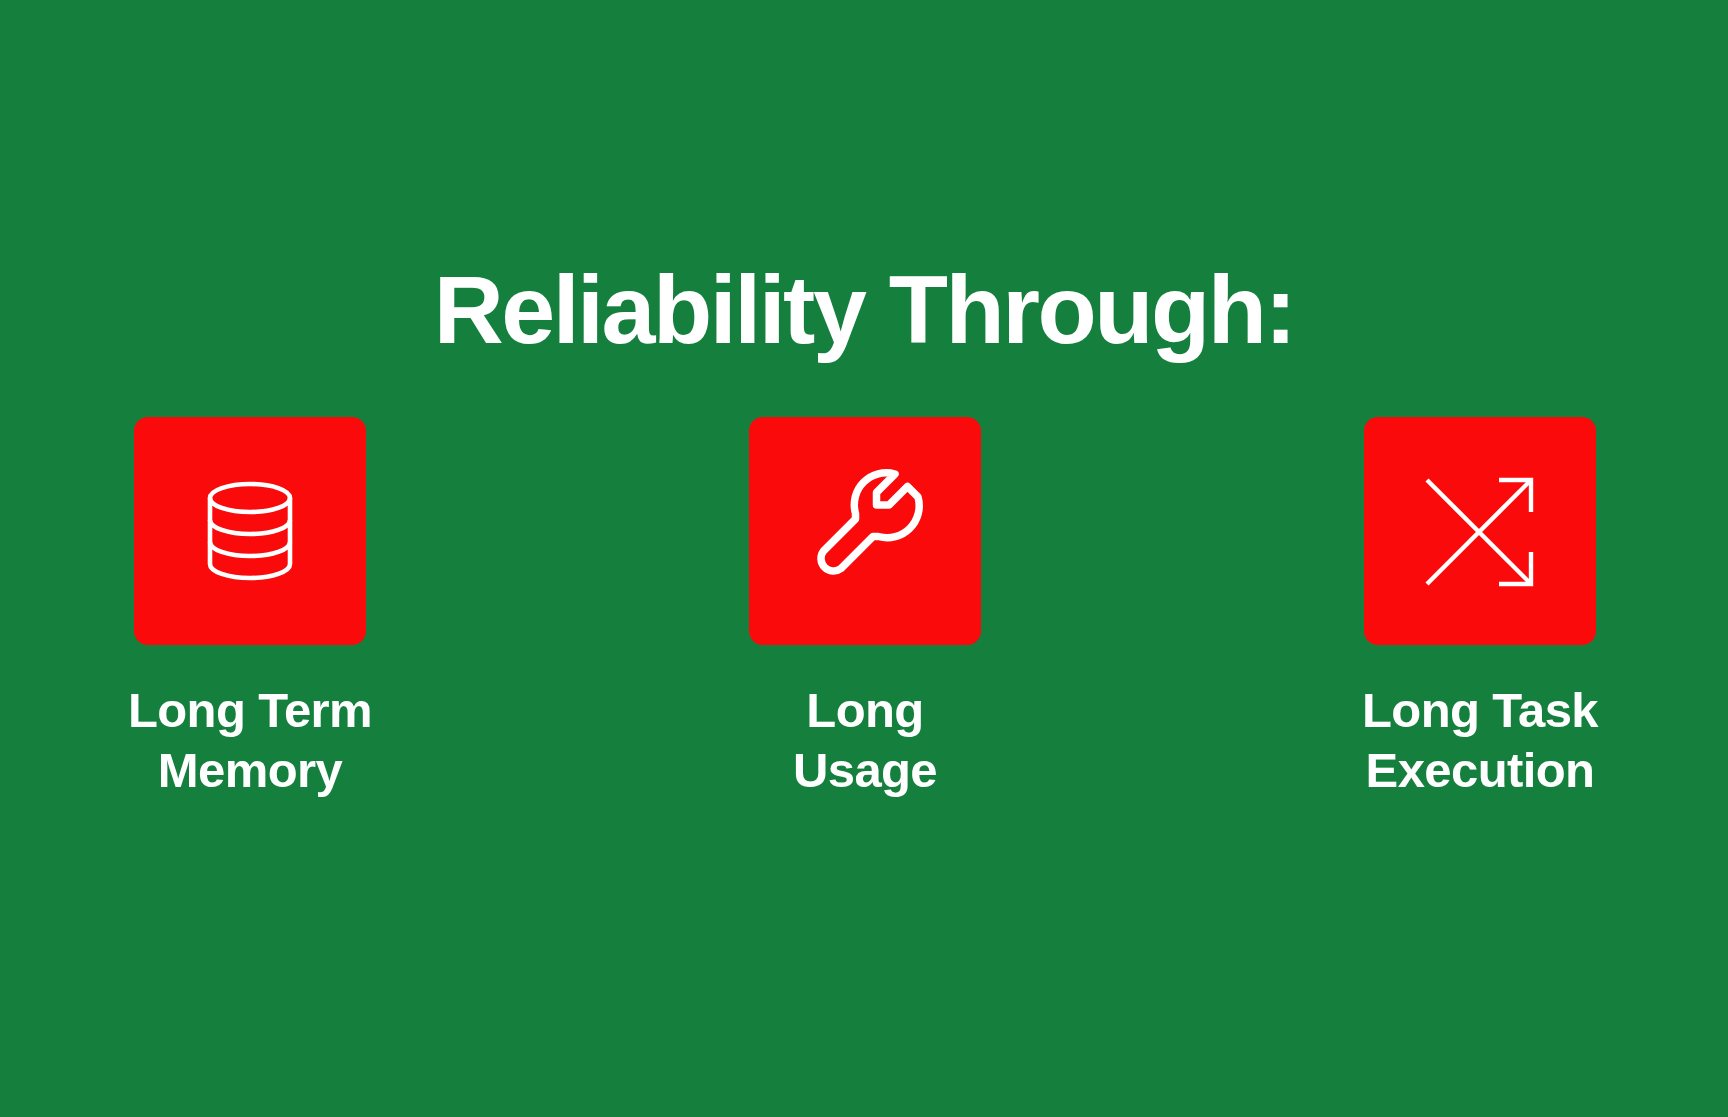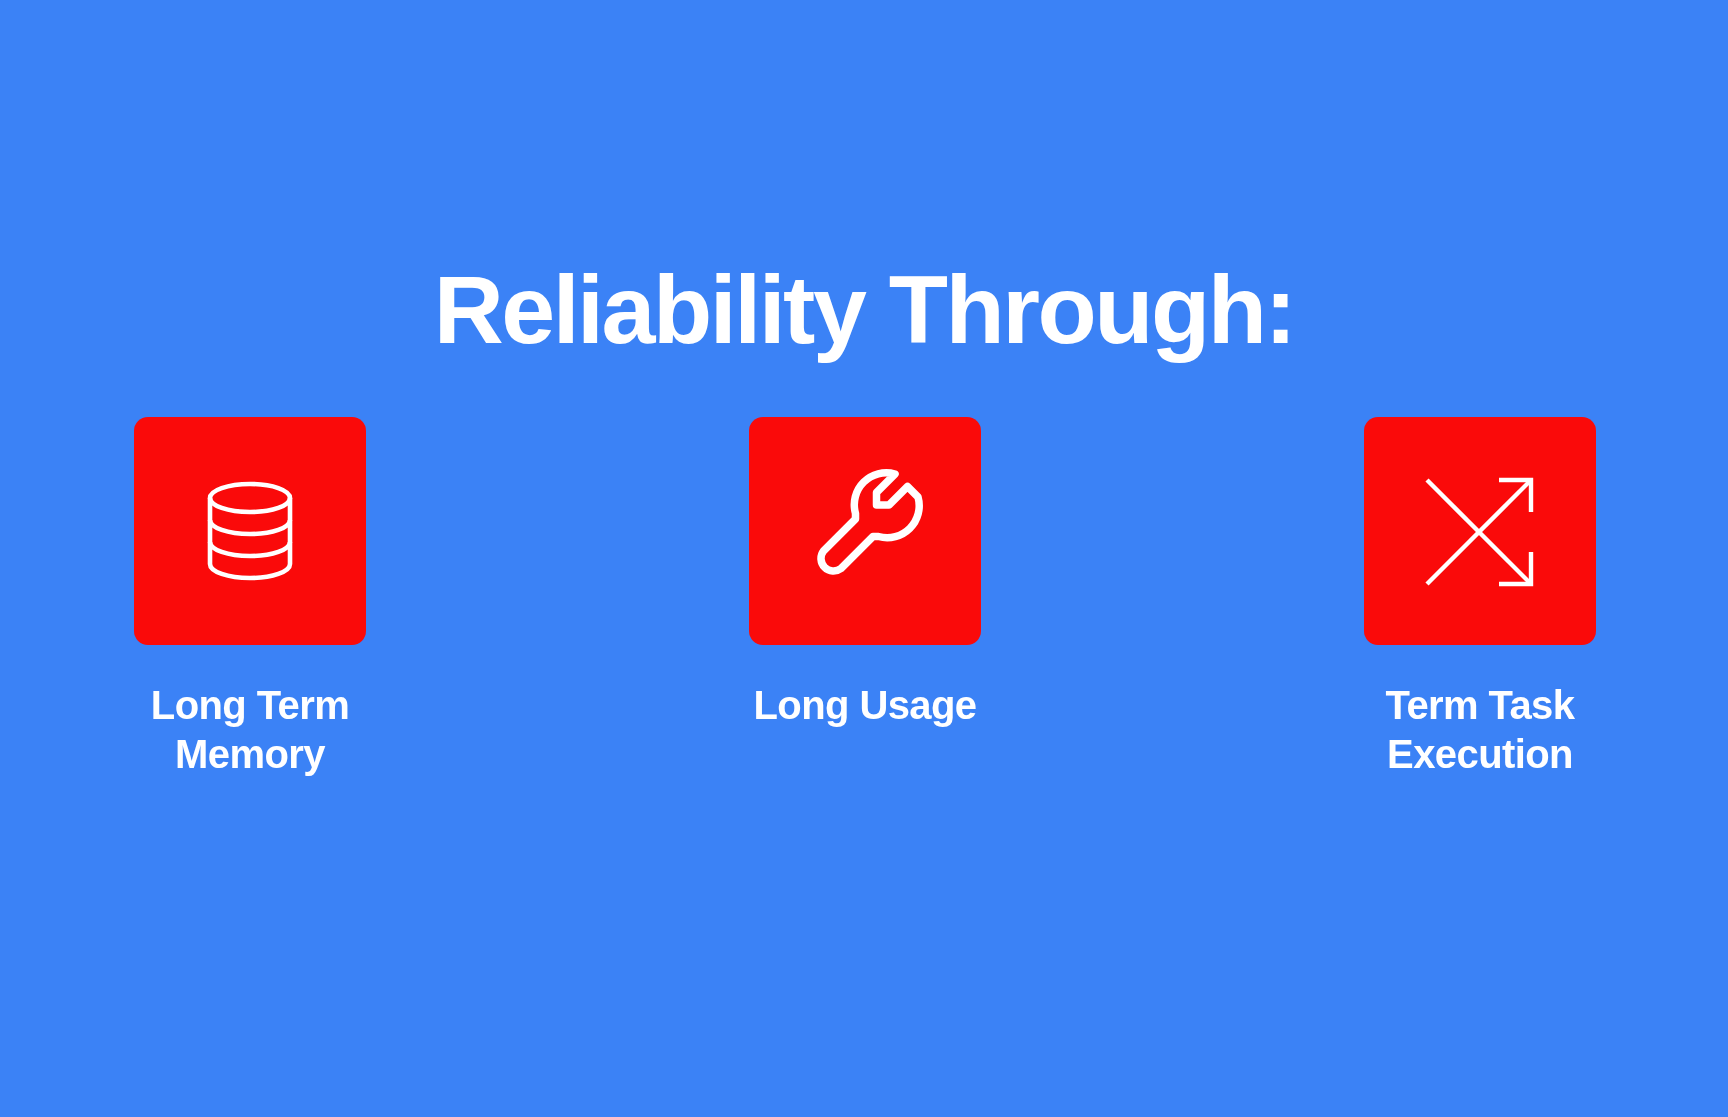--- a/index.html
+++ b/index.html
@@ -12,21 +12,21 @@
     width: 1728px;
     height: 1117px;
     overflow: hidden;
     font-family: "Liberation Sans", sans-serif;
     -webkit-font-smoothing: antialiased;
   }
   #slide {
     position: relative;
     width: 1728px;
     height: 1117px;
-    background: #3b82f6;
+    background: #15803d;
     overflow: hidden;
   }
   #slide-title {
     position: absolute;
     left: 0;
     top: 196px;
     width: 1728px;
     text-align: center;
     color: #ffffff;
     font-family: "Liberation Sans", sans-serif;
@@ -61,21 +61,21 @@
     justify-content: center;
     box-sizing: border-box;
   }
   .tile svg {
     display: block;
   }
   .card-label {
     margin-top: 36px;
     color: #ffffff;
     font-family: "Liberation Sans", sans-serif;
-    font-size: 40px;
+    font-size: 49px;
     font-weight: bold;
     letter-spacing: -0.6px;
     line-height: 1.22;
     text-align: center;
     width: 260px;
     white-space: pre-line;
   }
 </style>
 </head>
 <body>
@@ -118,18 +118,18 @@
       <div class="tile" style="background:#fa0a0a;">
         <svg width="122" height="122" viewBox="0 0 122 122" fill="none" stroke="#ffffff" stroke-width="4.4" stroke-linecap="butt" stroke-linejoin="miter">
 
           <path d="M8 114 L112 10"></path>
           <polyline points="112,42 112,10 80,10"></polyline>
 
           <path d="M8 10 L112 114"></path>
           <polyline points="80,114 112,114 112,82"></polyline>
         </svg>
       </div>
-      <div class="card-label">Term Task
+      <div class="card-label">Long Task
 Execution</div>
     </div>
 
   </div>
 </div>
 
 </body></html>

